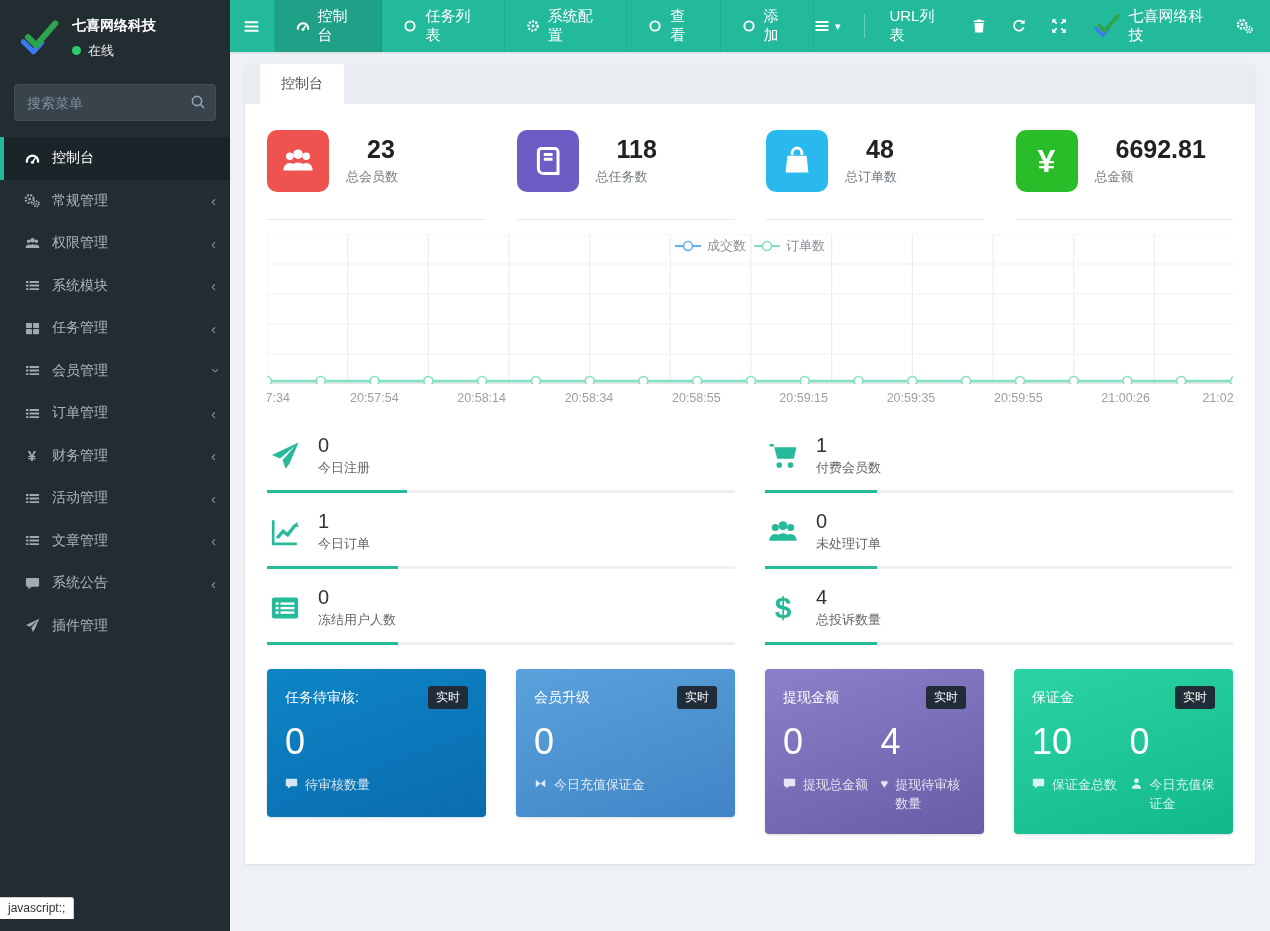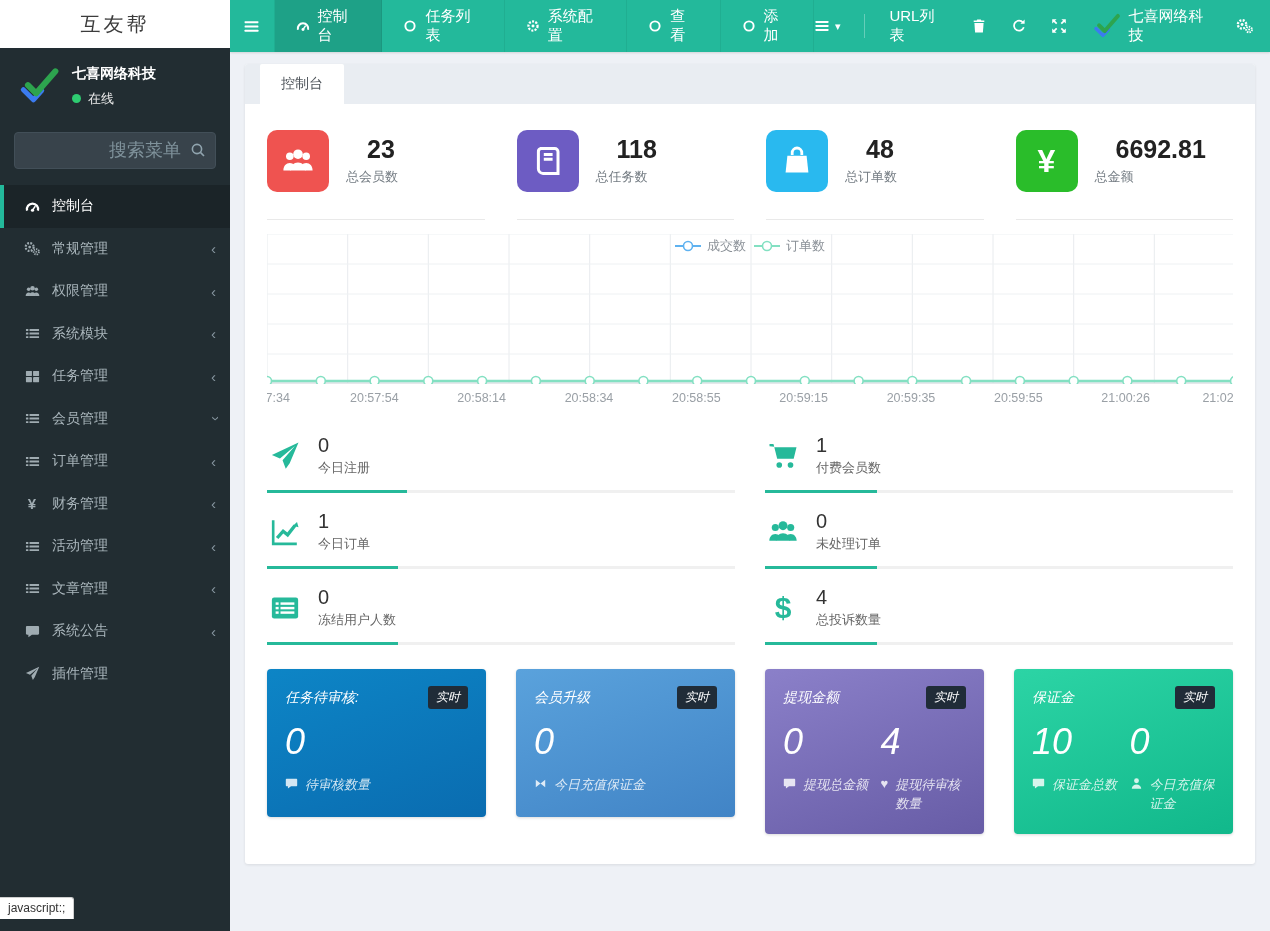--- a/index.html
+++ b/index.html
@@ -11,21 +11,21 @@
 
   
   .sidebar { position:absolute; left:0; top:0; width:230px; height:100%; background:#222d32; z-index:5; }
   .side-logo { height:48px; background:#fff; color:#3c3c3c; font-size:20px; letter-spacing:3px; display:flex; align-items:center; justify-content:center; }
   .user-panel { display:flex; align-items:center; gap:12px; padding:16px 14px 14px 16px; }
   .avatar { font-size:44px; }
   .uname { color:#fff; font-size:14px; font-weight:bold; }
   .ustatus { margin-top:7px; font-size:13px; color:#ececec; display:flex; align-items:center; gap:7px; }
   .dot { width:9px; height:9px; border-radius:50%; background:#2ecc71; display:inline-block; }
   .side-search { margin:10px 14px 16px; position:relative; }
-  .side-search input { width:100%; height:37px; background:#38434b; border:1px solid #424f58; border-radius:4px; color:#cfd8dc; padding:0 34px 0 12px; font-size:18px; outline:none; font-family:inherit;text-align:right; }
+  .side-search input { width:100%; height:37px; background:#38434b; border:1px solid #424f58; border-radius:4px; color:#cfd8dc; padding:0 34px 0 12px; font-size:14px; outline:none; font-family:inherit; }
   .side-search input::placeholder { color:#7f929b; }
   .side-search .sicon { position:absolute; right:10px; top:10px; color:#90a4ae; font-size:16px; }
   .menu { display:block; }
   .menu-item { display:flex; align-items:center; height:42.5px; padding:0 14px 0 18px; color:#aab6bc; font-size:14px; border-left:4px solid transparent; text-decoration:none; cursor:pointer; }
   .menu-item .ic { width:20px; margin-right:10px; font-size:15px; color:#9fabb1; }
   .menu-item .chev { margin-left:auto; font-size:15px; color:#8796a0; }
   .chev.down { display:inline-block; transform:rotate(-90deg); }
   .menu-item.active { background:#1b2428; border-left-color:#23b99b; color:#fff; }
   .menu-item.active .ic { color:#fff; }
 
@@ -69,37 +69,36 @@
   .quick-item { padding-top:17px; }
   .q-row { display:flex; align-items:center; gap:15px; }
   .q-icon { font-size:30px; color:#26b99a; width:36px; text-align:center; flex:none; }
   .q-val { font-size:20px; color:#333; line-height:1.1; }
   .q-label { font-size:13px; color:#666; margin-top:3px; }
   .q-bar { height:3px; background:#f0f0f0; margin-top:13px; position:relative; }
   .q-bar i { position:absolute; left:0; top:0; bottom:0; background:#26b99a; }
 
   
   .cards { display:grid; grid-template-columns:repeat(4,1fr); column-gap:30px; margin-top:24px; align-items:start; }
-  .rcard { border-radius:4px; color:#fff; padding:17px 18px 20px; min-height:148px; box-shadow:0 1px 3px rgba(0,0,0,.15);font-style:italic; }
+  .rcard { border-radius:4px; color:#fff; padding:17px 18px 20px; min-height:148px; box-shadow:0 1px 3px rgba(0,0,0,.15); }
   .rcard.two { min-height:162px; }
   .rcard-head { display:flex; justify-content:space-between; align-items:center; font-size:14px; }
   .badge { background:#202c38; font-size:12px; padding:3px 8px; border-radius:3px; flex:none; }
   .metrics { display:grid; margin-top:10px; column-gap:12px; }
   .m-val { font-size:36px; font-weight:300; line-height:1.25; }
   .m-label { margin-top:12px; font-size:13px; color:rgba(255,255,255,.82); display:flex; gap:7px; align-items:flex-start; line-height:1.45; }
   .m-label .ic { margin-top:1px; font-size:13px; flex:none; }
 
   
   .statusbar { position:absolute; left:0; bottom:12px; background:#fff; border:1px solid #cfcfcf; border-left:none; border-bottom:none; border-top-right-radius:3px; padding:3px 8px 4px; font-size:12px; color:#333; z-index:9; }
 </style>
 </head>
 <body>
 
 <aside class="sidebar">
-  <div class="side-logo">互友帮</div>
   <div class="user-panel">
     <span class="avatar ic" id="avatar">
         <svg viewBox="0 0 48 48" width="1em" height="1em" fill="none">
           <path d="M8 28l11 11 9-10" stroke="#3b7bf0" stroke-width="5.5" stroke-linecap="round" stroke-linejoin="round"></path>
           <path d="M13 23l9 9L43 8" stroke="#2da44e" stroke-width="6.5" stroke-linecap="round" stroke-linejoin="round"></path>
         </svg>
       </span>
     <div>
       <div class="uname">七喜网络科技</div>
       <div class="ustatus">

